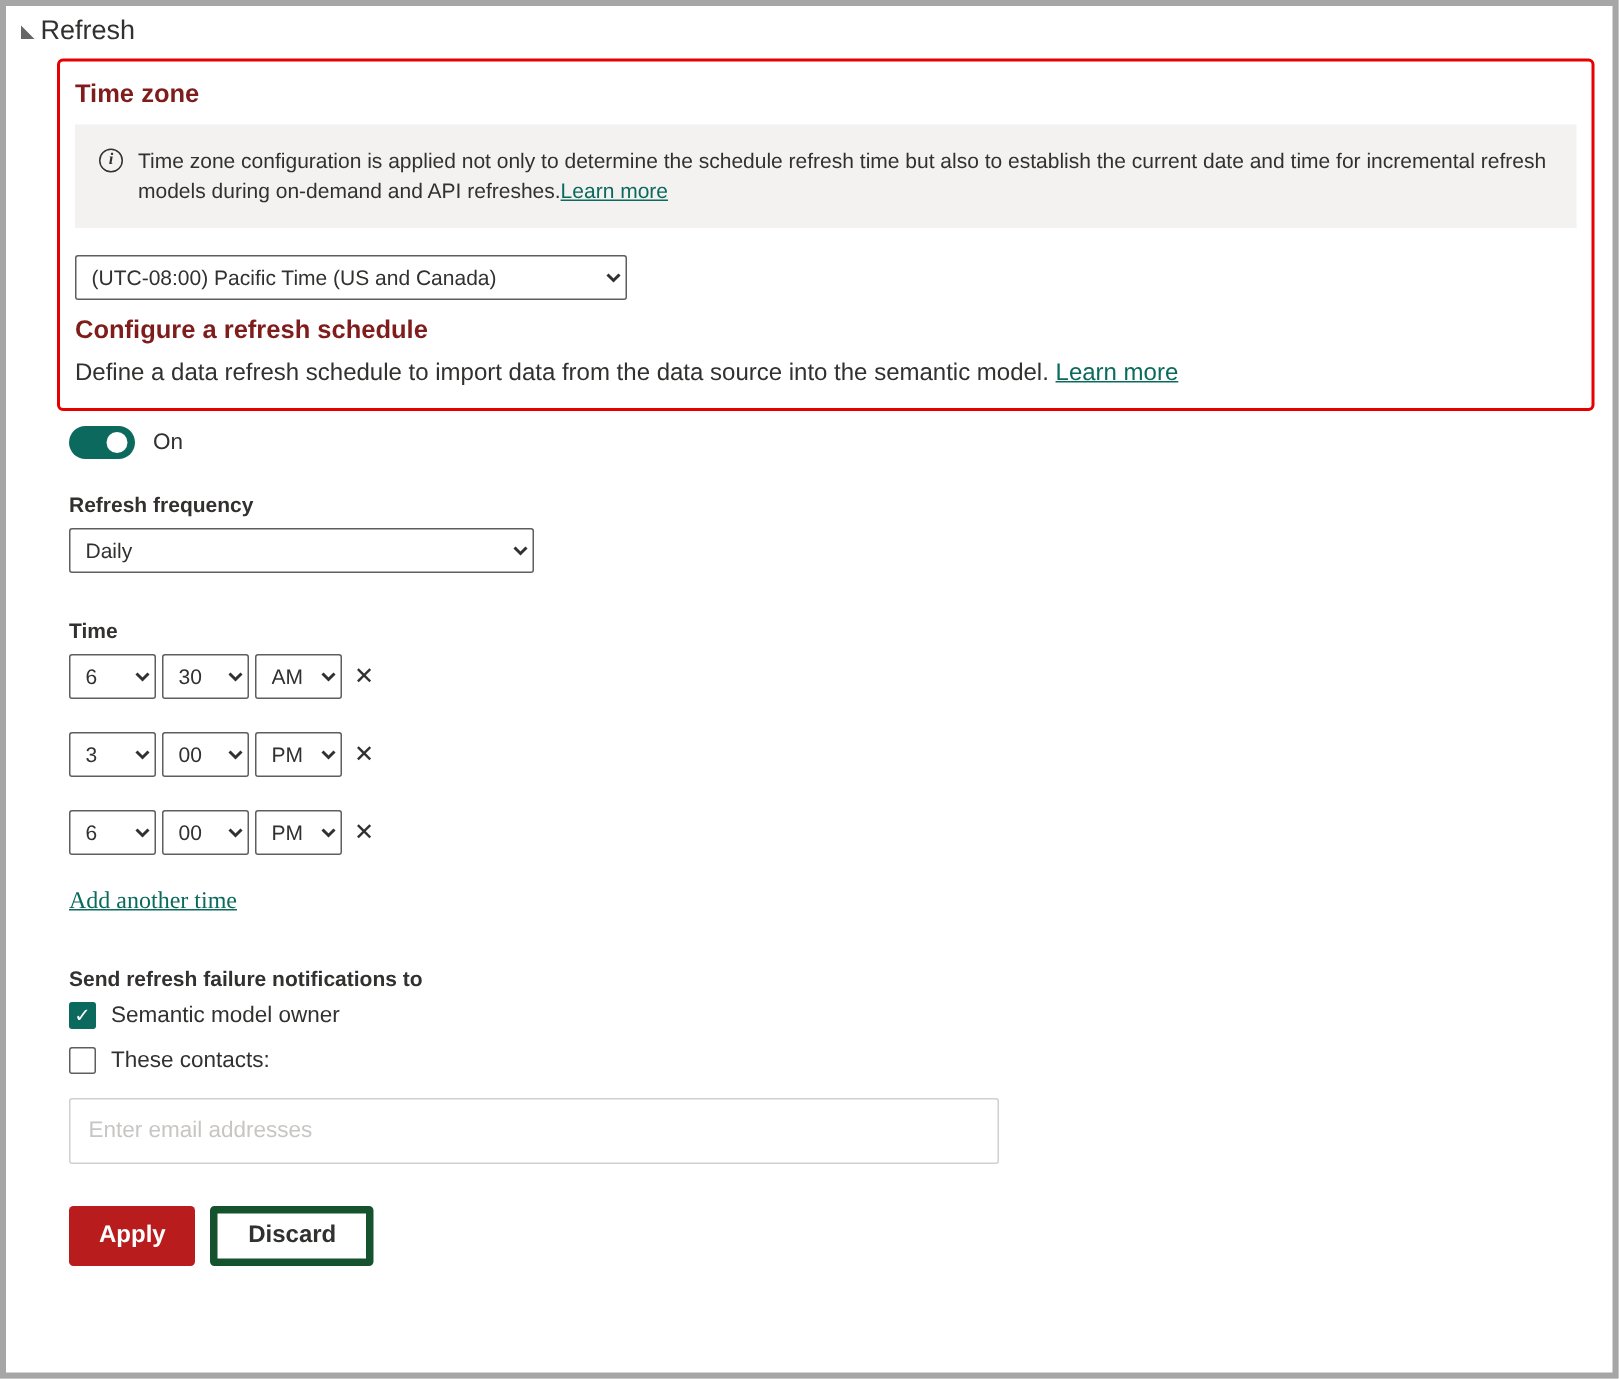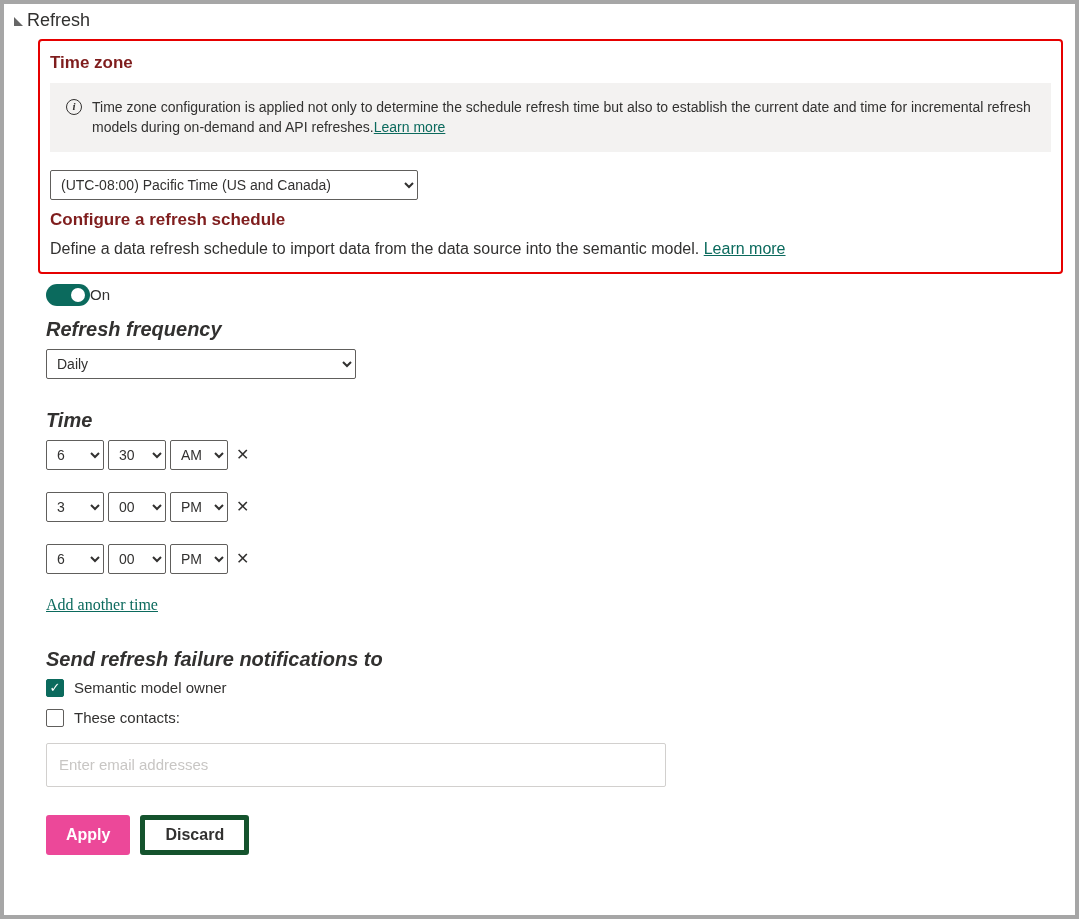--- a/index.html
+++ b/index.html
@@ -96,30 +96,30 @@
       font-size: 14px;
       padding: 4px 6px;
       border: 1px solid #605e5c;
       border-radius: 2px;
       background: #fff;
       color: #323130;
       height: 30px;
     }
     .tz-select { width: 368px; margin-bottom: 4px; }
     .desc { font-size: 16px; color: #323130; margin: 6px 0 0 0; }
-    .toggle-row { display: flex; align-items: center; margin: 8px 0 12px 0; }
+    .toggle-row { display: flex; align-items: center; gap: 12px; margin: 8px 0 22px 0; }
     .toggle {
       width: 44px; height: 22px; border-radius: 11px;
       background: #0b6a5d; position: relative; cursor: pointer;
     }
     .toggle-knob {
       width: 14px; height: 14px; border-radius: 50%;
       background: #fff; position: absolute; top: 4px; right: 5px;
     }
-    .field-label { font-size: 20px; font-weight: 600; margin: 0 0 8px 0; font-style: italic; }
+    .field-label { font-size: 14px; font-weight: 600; margin: 0 0 8px 0; }
     .freq-select { width: 310px; margin-bottom: 30px; }
     .time-row { display: flex; align-items: center; gap: 4px; margin-bottom: 22px; }
     .time-row select { width: 58px; }
     .time-row select.ampm { width: 58px; }
     .remove-x {
       font-size: 16px;
       color: #323130;
       cursor: pointer;
       margin-left: 4px;
       font-weight: 400;
@@ -148,21 +148,21 @@
       font-family: inherit; color: #323130; margin-top: 4px;
       margin-bottom: 28px;
     }
     .email-input::placeholder { color: #c8c6c4; }
     .button-row { display: flex; gap: 10px; }
     .btn {
       height: 40px; padding: 0 20px; font-size: 16px;
       font-family: inherit; border-radius: 3px; cursor: pointer;
       font-weight: 600;
     }
-    .btn-primary { background: #ec4899; color: #fff; border: none; padding-left: 20px; }
+    .btn-primary { background: #b91c1c; color: #fff; border: none; padding-left: 20px; }
     .btn-secondary { background: #fff; color: #323130; border: 5px solid #14532d; }
   </style>
 </head>
 <body>
 
 <div class="frame">
   <div class="panel">
     <div class="section-header">
       <div class="triangle"></div>
       <span>Refresh</span>

